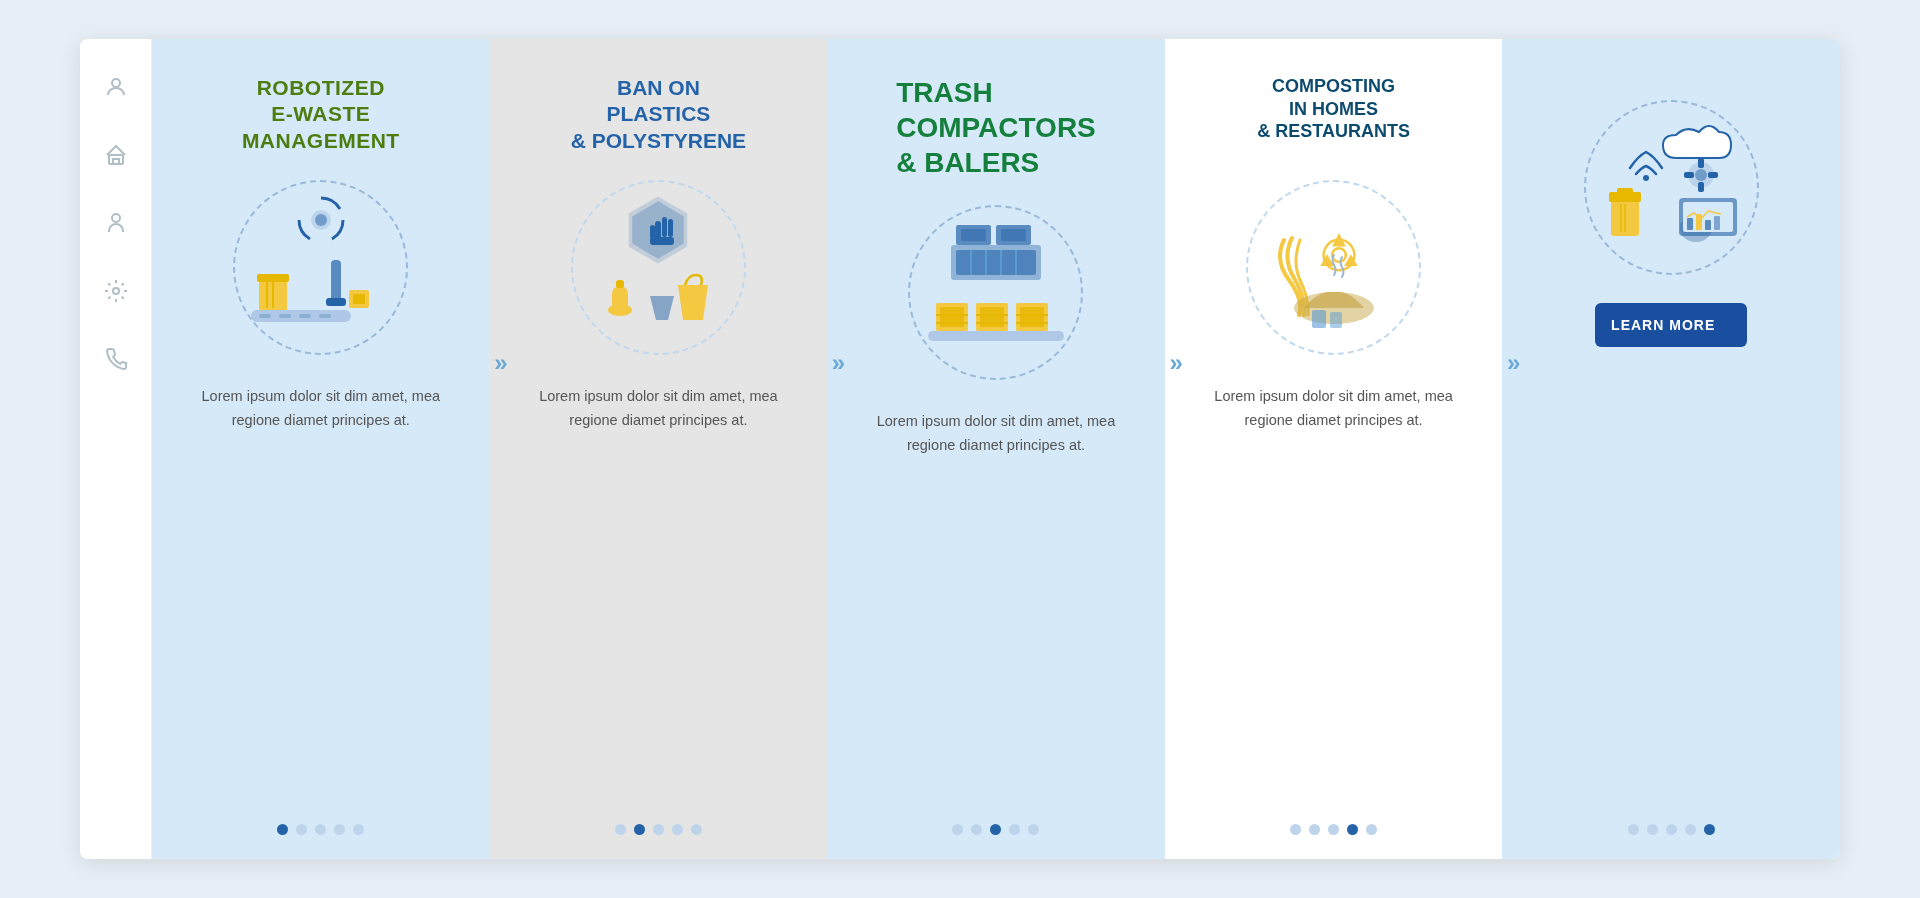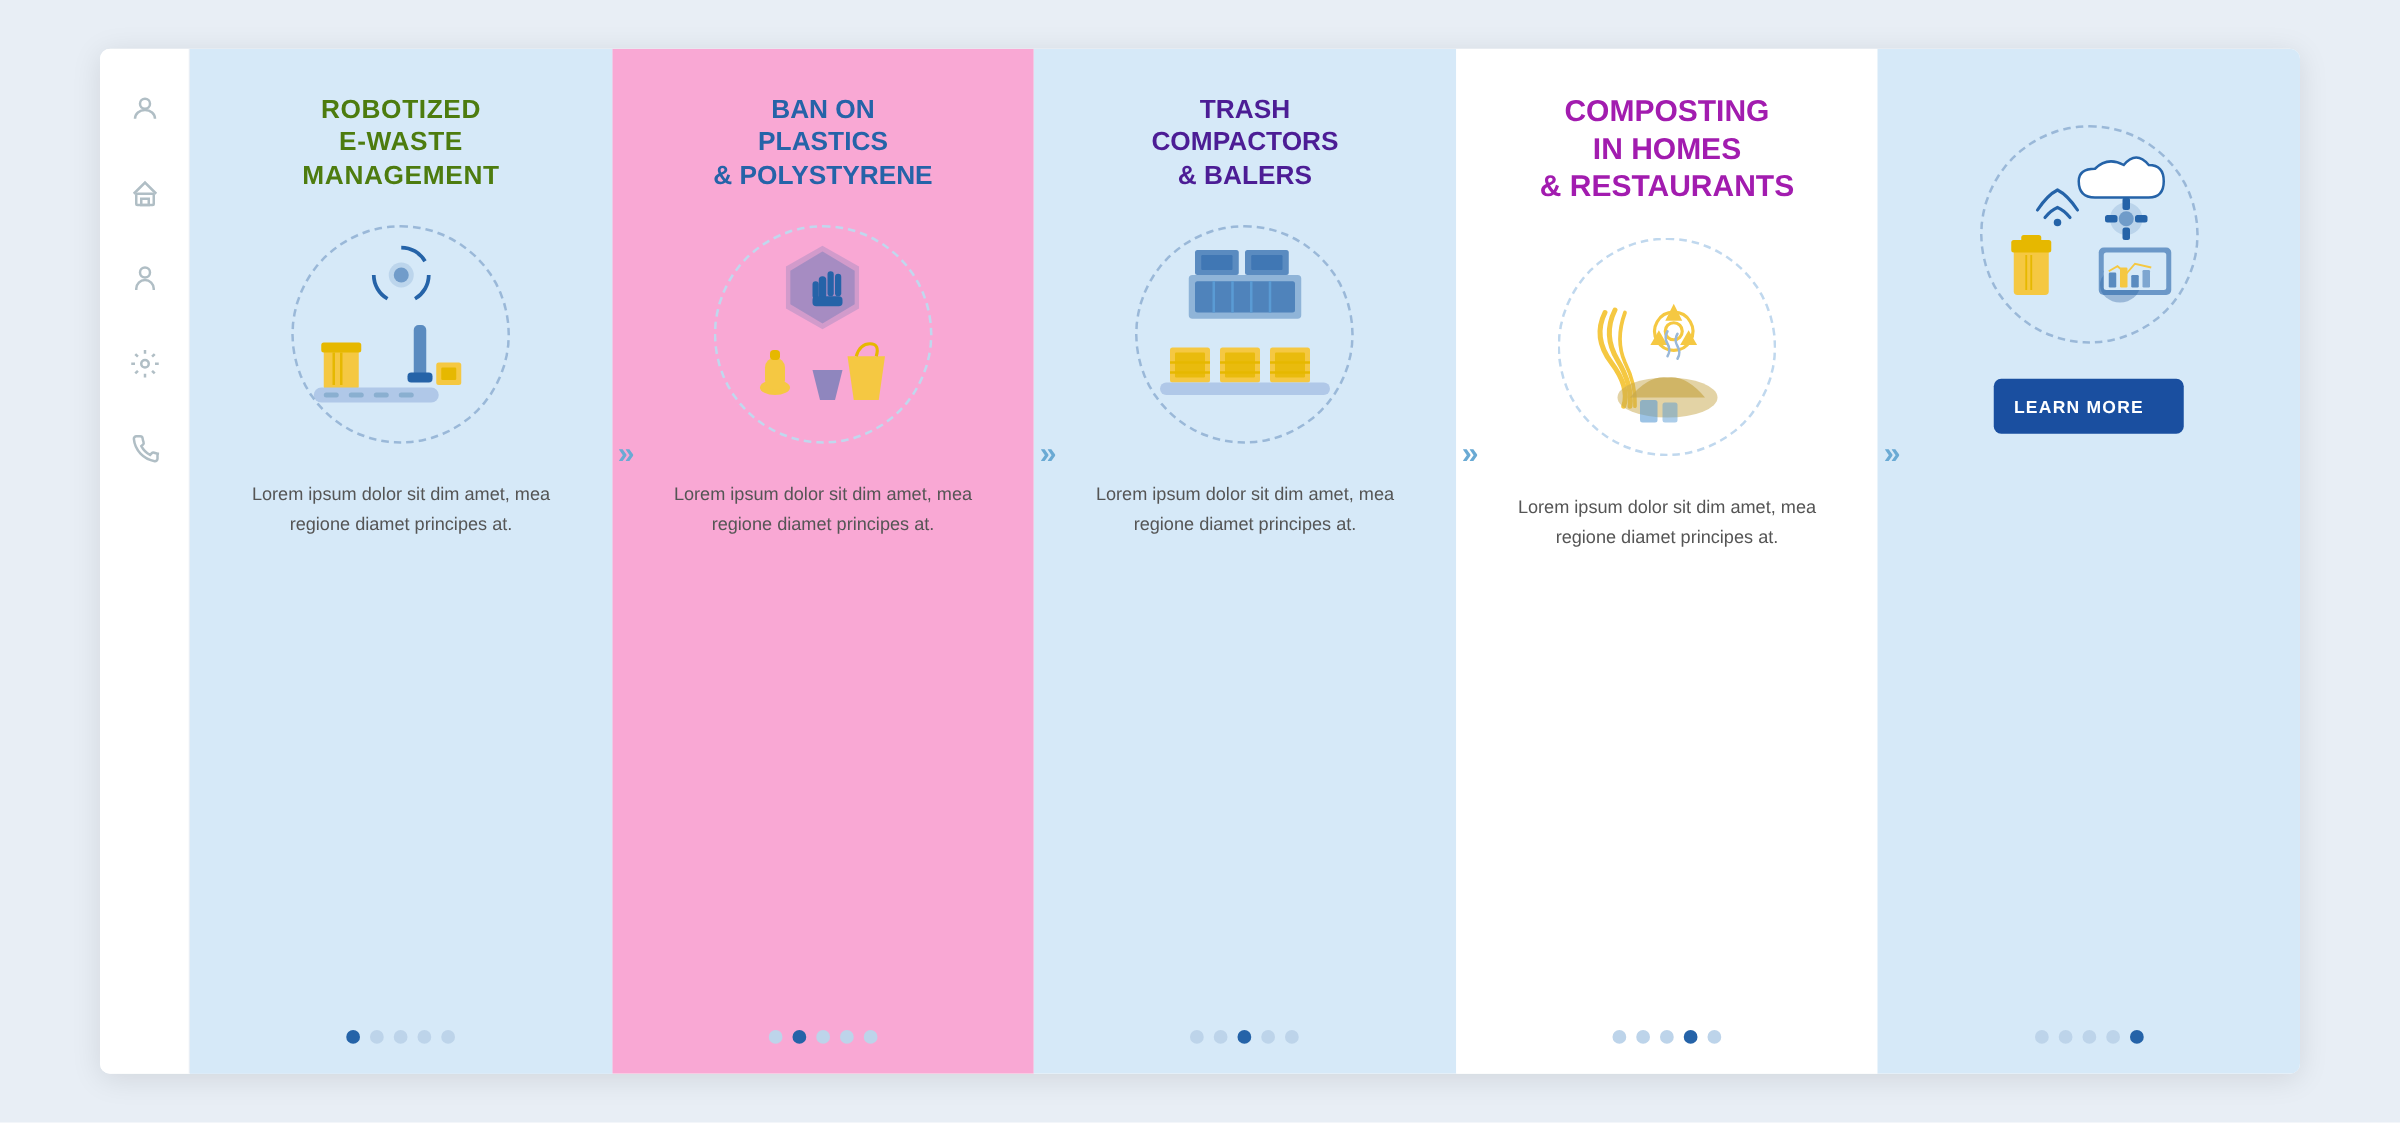--- a/index.html
+++ b/index.html
@@ -193,21 +193,21 @@
           <div style="width:11px;height:11px;border-radius:50%;background:#bdd4ea;"></div>
           <div style="width:11px;height:11px;border-radius:50%;background:#bdd4ea;"></div>
           <div style="width:11px;height:11px;border-radius:50%;background:#bdd4ea;"></div>
         </div>
       </div>
 
       <div style="position:absolute;right:-18px;top:38%;z-index:20;font-size:24px;color:#6aaad4;font-weight:900;line-height:1;">»</div>
     </div>
 
     <div class="full-card white" style="position:relative;">
-      <div style="width:100%;background:#f9a8d4;display:flex;flex-direction:column;align-items:center;padding:36px 28px 0 28px;flex:1;">
+      <div style="width:100%;background:#e5e5e5;display:flex;flex-direction:column;align-items:center;padding:36px 28px 0 28px;flex:1;">
         <div style="color:#2563a8;text-align:center;font-size:21px;font-weight:900;text-transform:uppercase;line-height:1.25;min-height:80px;">
           BAN ON<br>PLASTICS<br>&amp; POLYSTYRENE
         </div>
         <div style="position:relative;width:200px;height:200px;display:flex;align-items:center;justify-content:center;margin-top:12px;">
           <div style="position:absolute;border:2px dashed #c0d8ee;border-radius:50%;width:175px;height:175px;"></div>
           <svg width="160" height="155" viewBox="0 0 160 155" fill="none">
 
             <polygon points="80,8 108,24 108,56 80,72 52,56 52,24" fill="#2563a8" opacity="0.18" stroke="#2563a8" stroke-width="2.5"></polygon>
             <polygon points="80,12 105,27 105,53 80,68 55,53 55,27" fill="#2563a8" opacity="0.25" stroke="#2563a8" stroke-width="1.5"></polygon>
 
@@ -238,21 +238,21 @@
           <div style="width:11px;height:11px;border-radius:50%;background:#bdd4ea;"></div>
           <div style="width:11px;height:11px;border-radius:50%;background:#bdd4ea;"></div>
           <div style="width:11px;height:11px;border-radius:50%;background:#bdd4ea;"></div>
         </div>
       </div>
       <div style="position:absolute;right:-18px;top:38%;z-index:20;font-size:24px;color:#6aaad4;font-weight:900;line-height:1;">»</div>
     </div>
 
     <div class="full-card blue" style="position:relative;">
       <div style="width:100%;background:#d6e9f8;display:flex;flex-direction:column;align-items:center;padding:36px 28px 0 28px;flex:1;">
-        <div style="color:#4c1d95;text-align:center;font-size:21px;font-weight:900;text-transform:uppercase;line-height:1.25;min-height:80px;">
+        <div style="color:#15803d;font-size:28px;font-weight:900;text-transform:uppercase;line-height:1.25;min-height:80px;">
           TRASH<br>COMPACTORS<br>&amp; BALERS
         </div>
         <div style="position:relative;width:200px;height:200px;display:flex;align-items:center;justify-content:center;margin-top:12px;">
           <div style="position:absolute;border:2px dashed #9ab8d8;border-radius:50%;width:175px;height:175px;"></div>
           <svg width="160" height="155" viewBox="0 0 160 155" fill="none">
 
             <rect x="40" y="10" width="35" height="20" rx="2" fill="#2563a8" opacity="0.7"></rect>
             <rect x="45" y="14" width="25" height="12" rx="1" fill="#2563a8" opacity="0.5"></rect>
             <rect x="80" y="10" width="35" height="20" rx="2" fill="#2563a8" opacity="0.7"></rect>
             <rect x="85" y="14" width="25" height="12" rx="1" fill="#2563a8" opacity="0.5"></rect>
@@ -290,21 +290,21 @@
           <div style="width:11px;height:11px;border-radius:50%;background:#2563a8;"></div>
           <div style="width:11px;height:11px;border-radius:50%;background:#bdd4ea;"></div>
           <div style="width:11px;height:11px;border-radius:50%;background:#bdd4ea;"></div>
         </div>
       </div>
       <div style="position:absolute;right:-18px;top:38%;z-index:20;font-size:24px;color:#6aaad4;font-weight:900;line-height:1;">»</div>
     </div>
 
     <div class="full-card white" style="position:relative;">
       <div style="width:100%;background:#fff;display:flex;flex-direction:column;align-items:center;padding:36px 28px 0 28px;flex:1;">
-        <div style="color:#a21caf;text-align:center;font-size:24px;font-weight:900;text-transform:uppercase;line-height:1.25;min-height:80px;">
+        <div style="color:#0c4a6e;text-align:center;font-size:18px;font-weight:900;text-transform:uppercase;line-height:1.25;min-height:80px;">
           COMPOSTING<br>IN HOMES<br>&amp; RESTAURANTS
         </div>
         <div style="position:relative;width:200px;height:200px;display:flex;align-items:center;justify-content:center;margin-top:12px;">
           <div style="position:absolute;border:2px dashed #c0d8ee;border-radius:50%;width:175px;height:175px;"></div>
           <svg width="160" height="155" viewBox="0 0 160 155" fill="none">
 
             <path d="M30 50 Q20 70 35 90 Q50 110 45 125" stroke="#f5c842" stroke-width="4" fill="none" stroke-linecap="round"></path>
             <path d="M38 48 Q28 68 40 88 Q52 108 50 125" stroke="#f5c842" stroke-width="4" fill="none" stroke-linecap="round"></path>
             <path d="M46 50 Q38 72 46 90 Q55 108 54 125" stroke="#f5c842" stroke-width="3" fill="none" stroke-linecap="round"></path>
 

